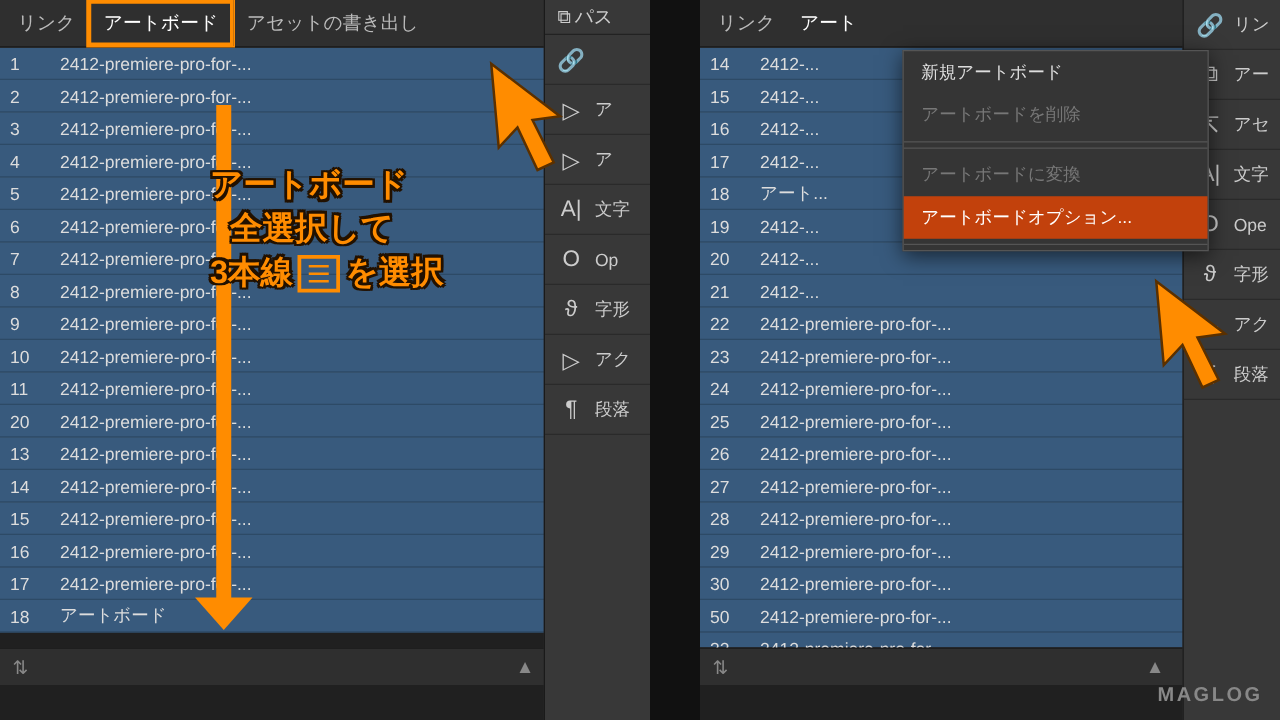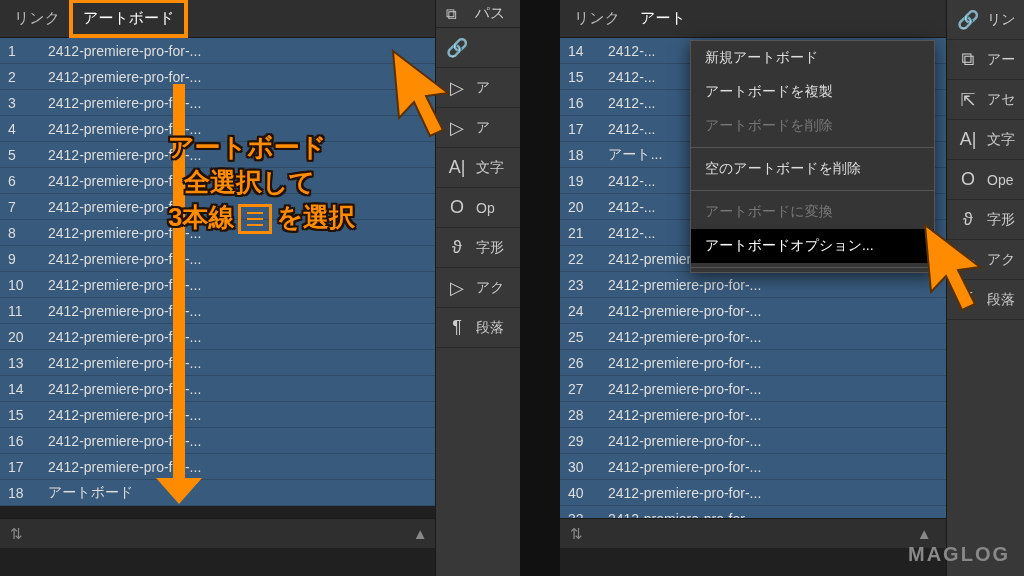--- a/index.html
+++ b/index.html
@@ -99,35 +99,35 @@
     display: flex; align-items: center; justify-content: flex-end;
     padding: 0 10px; gap: 12px;
     background: #2f2f2f; border-top: 1px solid #1a1a1a;
   }
   .panel-footer .ic { color: #888; font-size: 15px; }
   .panel-footer .ic.first { margin-right: auto; }
 
   
   .ctx-menu {
     position: absolute;
-    left: 690px; top: 40px;
+    left: 722px; top: 40px;
     width: 245px;
     background: #353535;
     border: 1px solid #555;
     box-shadow: 0 4px 16px rgba(0,0,0,.6);
     z-index: 50;
     font-size: 14px;
   }
   .ctx-item {
     padding: 8px 14px;
     color: #ddd;
     cursor: pointer;
   }
   .ctx-item.disabled { color: #777; }
-  .ctx-item.hover { background: #000000; color: #fff; }
+  .ctx-item.hover { background: #c2410c; color: #fff; }
   .ctx-sep { height: 1px; background: #555; margin: 4px 0; }
 
   
   .anno {
     position: absolute;
     font-size: 26px;
     font-weight: 700;
     color: #ff8c00;
     text-shadow: 2px 2px 0 #221100, -2px 2px 0 #221100, 2px -2px 0 #221100, -2px -2px 0 #221100, 2px 0 0 #221100, -2px 0 0 #221100, 0 2px 0 #221100, 0 -2px 0 #221100;
     line-height: 1.35;
@@ -165,21 +165,21 @@
   .down-arrow .head {
     position: absolute; left: -14px; bottom: 0;
     width: 0; height: 0;
     border-left: 23px solid transparent;
     border-right: 23px solid transparent;
     border-top: 26px solid #ff8c00;
   }
 
   .watermark {
     position: absolute; right: 14px; bottom: 10px;
-    color: #888; font-size: 20px; letter-spacing: 2px;
+    color: #888; font-size: 16px; letter-spacing: 2px;
     font-weight: 600;
     z-index: 80;
     text-align: right;
   }
 
   .page-icon {
     display:inline-block; width:14px; height:15px;
     border:1px solid #bbb; position:relative; background:transparent;
   }
   .page-icon::after {
@@ -188,20 +188,21 @@
     clip-path: polygon(0 0, 100% 100%, 0 100%); border-left:1px solid #bbb; border-bottom:1px solid #bbb;
   }
 </style>
 </head>
 <body>
 
 <div class="half left-half">
   <div class="tabstrip">
     <div class="tab">リンク</div>
     <div class="tab active highlight-box">アートボード</div>
+    <div class="tab">アセットの書き出し</div>
     <div class="more-chev">»</div>
     <div class="hamburger highlight-box">
         <div></div>
         <div></div>
         <div></div>
       </div>
   </div>
   <div class="panel-body" id="left-rows">
       <div class="row">
         <span class="num">1</span>
@@ -296,21 +297,21 @@
     </div>
   <div class="panel-footer">
     <span class="ic first">⇅</span>
     <span class="ic">▲</span>
     <span class="ic">▼</span>
     <span class="ic">⊞</span>
     <span class="ic">🗑</span>
   </div>
 
   <div class="sidepanel" style="width:85px;">
-    <div class="top-icon">⧉ <span style="margin-left:18px">パス</span></div>
+    <div class="top-icon">⧉ <span style="margin-left:3px">パス</span></div>
     <div id="side-left-items">
         <div class="tool">
           <span class="glyph">🔗</span>
           <span></span>
         </div>
         <div class="tool">
           <span class="glyph">▷</span>
           <span>ア</span>
         </div>
         <div class="tool">
@@ -428,21 +429,21 @@
         <span class="num">29</span>
   <span class="name">2412-premiere-pro-for-...</span>
   <span class="ic"><span class="page-icon"></span></span>
       </div>
       <div class="row">
         <span class="num">30</span>
   <span class="name">2412-premiere-pro-for-...</span>
   <span class="ic"><span class="page-icon"></span></span>
       </div>
       <div class="row">
-        <span class="num">40</span>
+        <span class="num">50</span>
   <span class="name">2412-premiere-pro-for-...</span>
   <span class="ic"><span class="page-icon"></span></span>
       </div>
       <div class="row">
         <span class="num">32</span>
   <span class="name">2412-premiere-pro-for-...</span>
   <span class="ic"><span class="page-icon"></span></span>
       </div>
     </div>
   <div class="panel-footer">
@@ -486,24 +487,22 @@
         <div class="tool">
           <span class="glyph">¶</span>
           <span>段落</span>
         </div>
       </div>
   </div>
 </div>
 
 <div class="ctx-menu">
   <div class="ctx-item">新規アートボード</div>
-  <div class="ctx-item">アートボードを複製</div>
   <div class="ctx-item disabled">アートボードを削除</div>
   <div class="ctx-sep"></div>
-  <div class="ctx-item">空のアートボードを削除</div>
   <div class="ctx-sep"></div>
   <div class="ctx-item disabled">アートボードに変換</div>
   <div class="ctx-item hover">アートボードオプション...</div>
   <div class="ctx-sep"></div>
 </div>
 
 <div class="anno" style="left:168px; top:130px;">
   <div>アートボード</div>
   <div style="margin-left:16px">全選択して</div>
   <div><span>3本線</span><span class="hb-inline">

